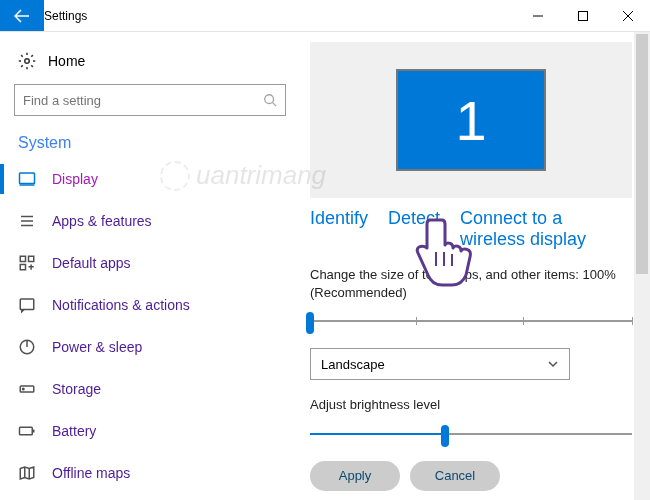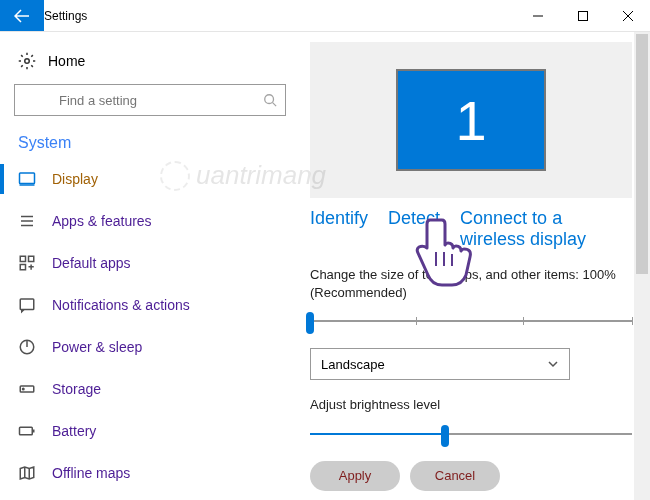--- a/index.html
+++ b/index.html
@@ -13,27 +13,27 @@
     .win-btn { width: 45px; display: flex; align-items: center; justify-content: center; cursor: pointer; }
     .win-btn svg { width: 10px; height: 10px; }
     
     .content { display: flex; height: calc(500px - 32px); }
     
     .left { width: 300px; padding: 14px 14px 0 14px; overflow: hidden; }
     .home-row { display: flex; align-items: center; gap: 12px; padding: 6px 4px 14px 4px; }
     .gear { width: 18px; height: 18px; }
     .home-label { font-size: 14px; }
     .search-box { border: 1px solid #999; height: 32px; display: flex; align-items: center; padding: 0 8px; margin-bottom: 18px; }
-    .search-box input { border: none; outline: none; flex: 1; font-size: 13px; color: #666; background: transparent; margin-left: 36px; }
+    .search-box input { border: none; outline: none; flex: 1; font-size: 13px; color: #666; background: transparent; }
     .search-box .mag { width: 14px; height: 14px; opacity: 0.6; }
     .section-label { font-size: 16px; color: #3b82f6; margin: 0 0 6px 4px; }
     
     .nav-item { display: flex; align-items: center; gap: 16px; height: 42px; padding: 0 8px 0 4px; cursor: pointer; font-size: 14px; color: #4c1d95; }
     .nav-item .ico { width: 18px; height: 18px; opacity: 0.85; flex-shrink: 0; }
-    .nav-item.selected { color: #a16207; position: relative; }
+    .nav-item.selected { color: #a21caf; position: relative; }
     .nav-item.selected::before { content: ""; position: absolute; left: -14px; top: 6px; bottom: 6px; width: 4px; background: #0078d7; }
     .nav-item.selected .ico { opacity: 1; }
     
     .right { flex: 1; padding: 10px 18px 0 10px; overflow: hidden; position: relative; }
     .display-preview { background: #f0f0f0; height: 156px; display: flex; align-items: center; justify-content: center; margin-bottom: 10px; }
     .monitor-box { width: 150px; height: 102px; background: #0078d7; border: 2px solid #777; color: #fff; display: flex; align-items: center; justify-content: center; font-size: 56px; font-weight: 300; }
     
     .link-row { display: flex; gap: 20px; margin-bottom: 16px; }
     .link { color: #0078d7; font-size: 18px; cursor: pointer; }
     
@@ -43,21 +43,21 @@
     .slider-track { position: absolute; top: 10px; left: 0; right: 0; height: 2px; background: #999; }
     .slider-fill { position: absolute; top: 10px; left: 0; height: 2px; background: #0078d7; }
     .slider-thumb { position: absolute; top: 2px; width: 8px; height: 22px; background: #0078d7; border-radius: 4px; transform: translateX(-50%); }
     .tick { position: absolute; top: 7px; width: 1px; height: 8px; background: #999; }
     
     .select-box { border: 1px solid #999; height: 32px; width: 260px; display: flex; align-items: center; justify-content: space-between; padding: 0 10px; margin-bottom: 16px; cursor: pointer; }
     .select-box span { font-size: 13px; }
     .chev { width: 12px; height: 12px; }
     
     .btn-row { display: flex; gap: 10px; }
-    .btn { width: 90px; height: 30px; background: #ccc; color: #7f1d1d; display: flex; align-items: center; justify-content: center; font-size: 13px; cursor: default; border-radius: 15px; }
+    .btn { width: 90px; height: 30px; background: #ccc; color: #0c4a6e; display: flex; align-items: center; justify-content: center; font-size: 13px; cursor: default; border-radius: 15px; }
     
     .scrollbar { position: absolute; right: 0; top: 0; bottom: 0; width: 16px; background: #f0f0f0; }
     .scroll-thumb { position: absolute; left: 2px; right: 2px; top: 2px; height: 240px; background: #ccc; }
     
     .watermark { position: absolute; left: 160px; top: 160px; opacity: 0.15; font-size: 26px; font-style: italic; color: #555; display: flex; align-items: center; gap: 6px; pointer-events: none; z-index: 50; }
     .watermark .wm-icon { width: 30px; height: 30px; border: 2px dashed #888; border-radius: 50%; }
     
     .hand-cursor { position: absolute; left: 400px; top: 210px; z-index: 60; pointer-events: none; }
     .hand-cursor svg { width: 72px; height: 92px; }
   </style>

